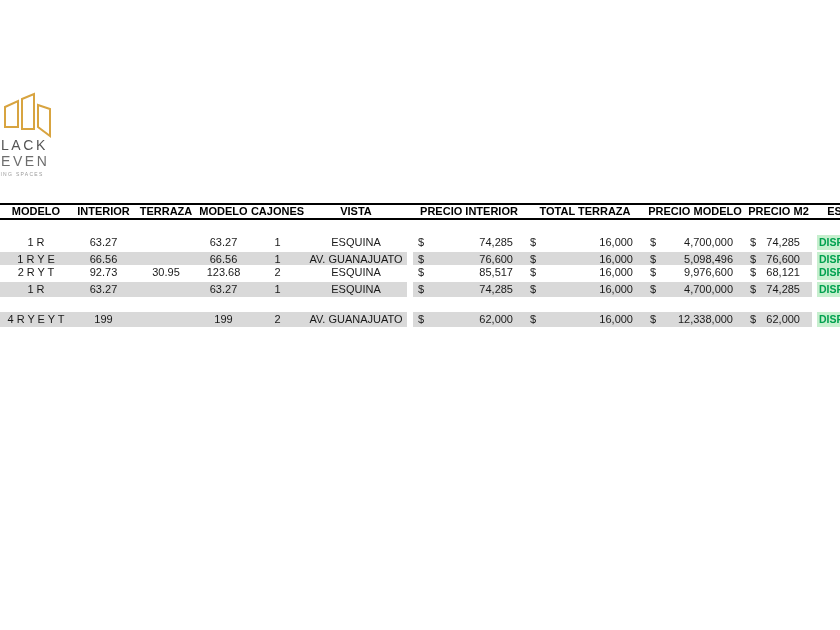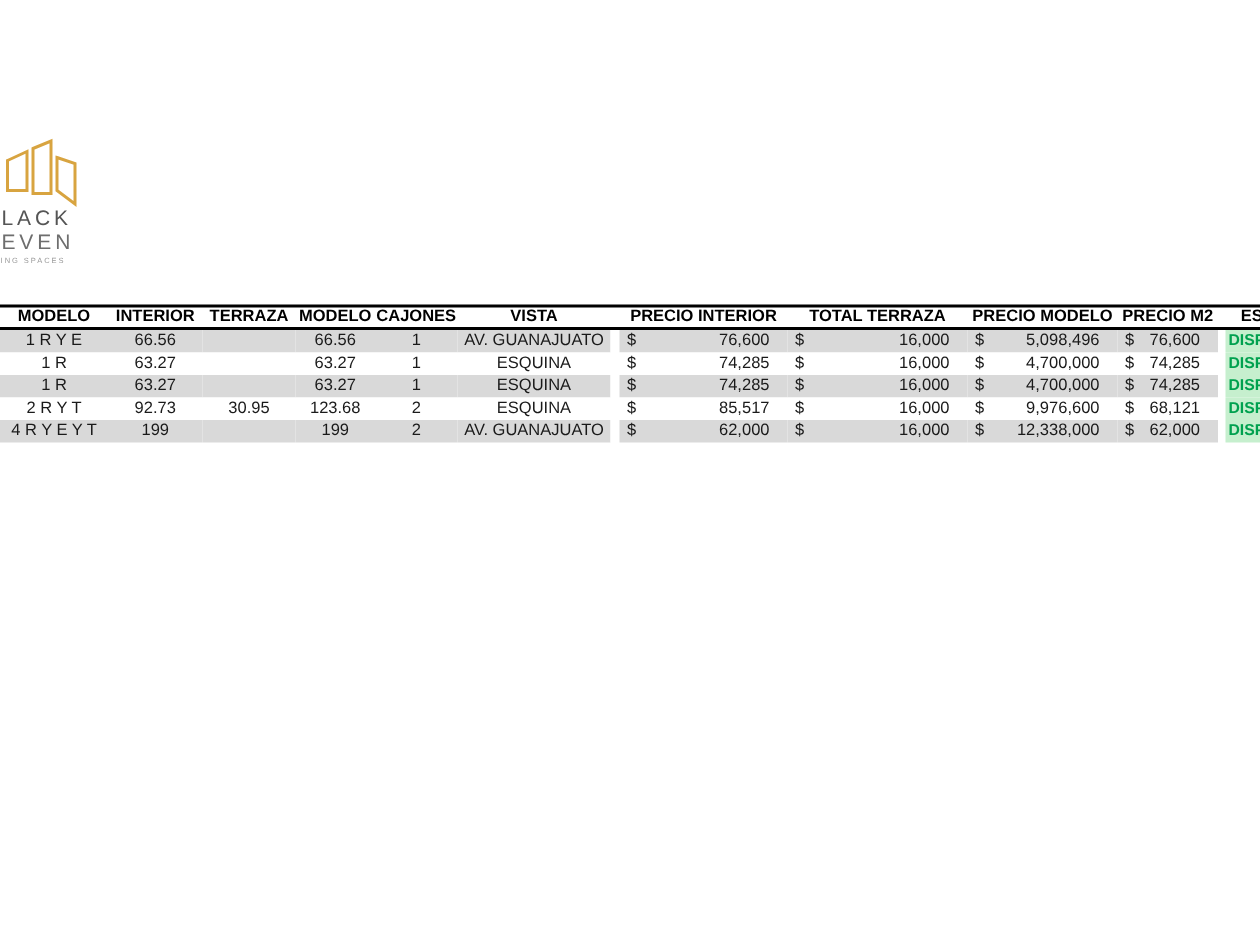--- a/index.html
+++ b/index.html
@@ -19,21 +19,21 @@
   
   .title{position:absolute;top:131px;left:0;width:832px;text-align:center;
     font-size:12px;font-weight:700;color:#000;}
   
   .table{position:absolute;left:0;top:203px;width:887px;}
   .grid{display:grid;grid-template-columns:72px 63px 62px 53px 55px 102px 6px 112px 120px 100px 67px 5px 70px;}
   .thead{border-top:2px solid #000;border-bottom:2px solid #000;height:13px;}
   .hc{font-size:11px;font-weight:700;line-height:13px;text-align:center;color:#000;white-space:nowrap;overflow:visible;}
   .trow{height:15px;}
   .c{font-size:11px;line-height:15px;text-align:center;white-space:nowrap;background:#fff;}
-  .trow.alt .c{background:#D9D9D9;}
+  .trow.alt .c{background:#D9D9D9;margin-top:32px;}
   .c.gap, .trow.alt .c.gap{background:#ffffff;}
   .c.price{display:flex;justify-content:space-between;padding:0 12px 0 5px;box-sizing:border-box;}
   .c.status, .trow.alt .c.status{background:#C6EFCE;color:#00A14F;font-weight:700;
     text-align:left;padding-left:2px;font-size:10.5px;box-sizing:border-box;}
 </style>
 </head>
 <body>
 
 <div id="screen">
 

